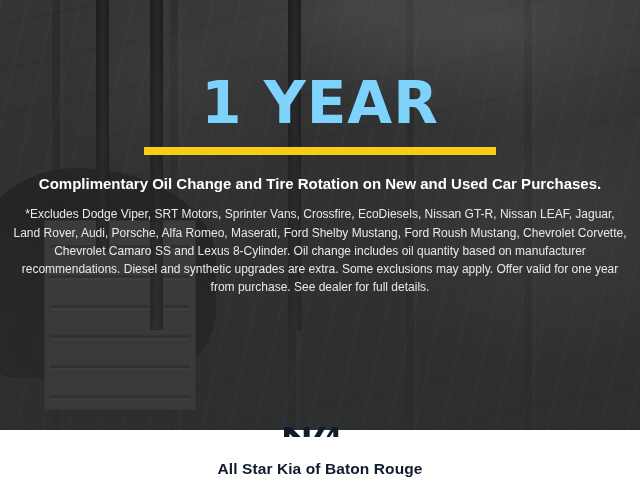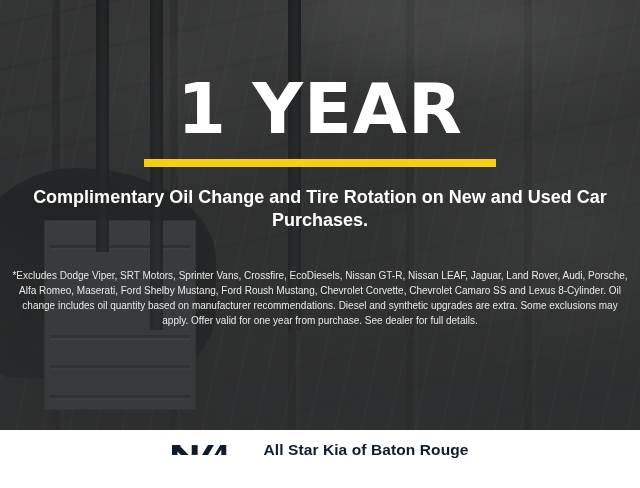--- a/index.html
+++ b/index.html
@@ -134,24 +134,24 @@
     position: absolute;
     inset: 0;
     display: flex;
     flex-direction: column;
     align-items: center;
     text-align: center;
   }
 
   .headline-year {
     margin-top: 76px;
-    color: #ffffff;
+    color: #7dd3fc;
     font-family: "DejaVu Sans", sans-serif;
     font-weight: bold;
-    font-size: 70px;
+    font-size: 58px;
     line-height: 0.95;
     letter-spacing: 1px;
     white-space: nowrap;
   }
 
   .headline-line2,
   .headline-line3 {
     color: #ffffff;
     font-family: "DejaVu Sans", sans-serif;
     font-weight: bold;
@@ -166,48 +166,49 @@
     width: 352px;
     height: 8px;
     background: #f7cf12;
     margin-top: 16px;
   }
 
   .subhead {
     color: #ffffff;
     font-family: "Liberation Sans", sans-serif;
     font-weight: bold;
-    font-size: 18px;
+    font-size: 15px;
     line-height: 1.28;
     margin-top: 19px;
     max-width: 600px;
   }
 
   .disclaimer {
     color: #e8e8e8;
     font-family: "Liberation Sans", sans-serif;
-    font-size: 10px;
+    font-size: 12px;
     line-height: 1.52;
-    margin-top: 36px;
+    margin-top: 12px;
     max-width: 618px;
     padding: 0 8px;
   }
 
   
   .footer {
     position: absolute;
     left: 0;
     top: 430px;
     width: 640px;
     height: 40px;
     background: #ffffff;
     display: flex;
     align-items: center;
     justify-content: center;
     gap: 18px;
+    flex-direction: column;
   }
 
   .kia-logo {
     display: block;
     width: 74px;
     height: 20px;
   }
 
   .dealer-name {
     color: #101c2e;

